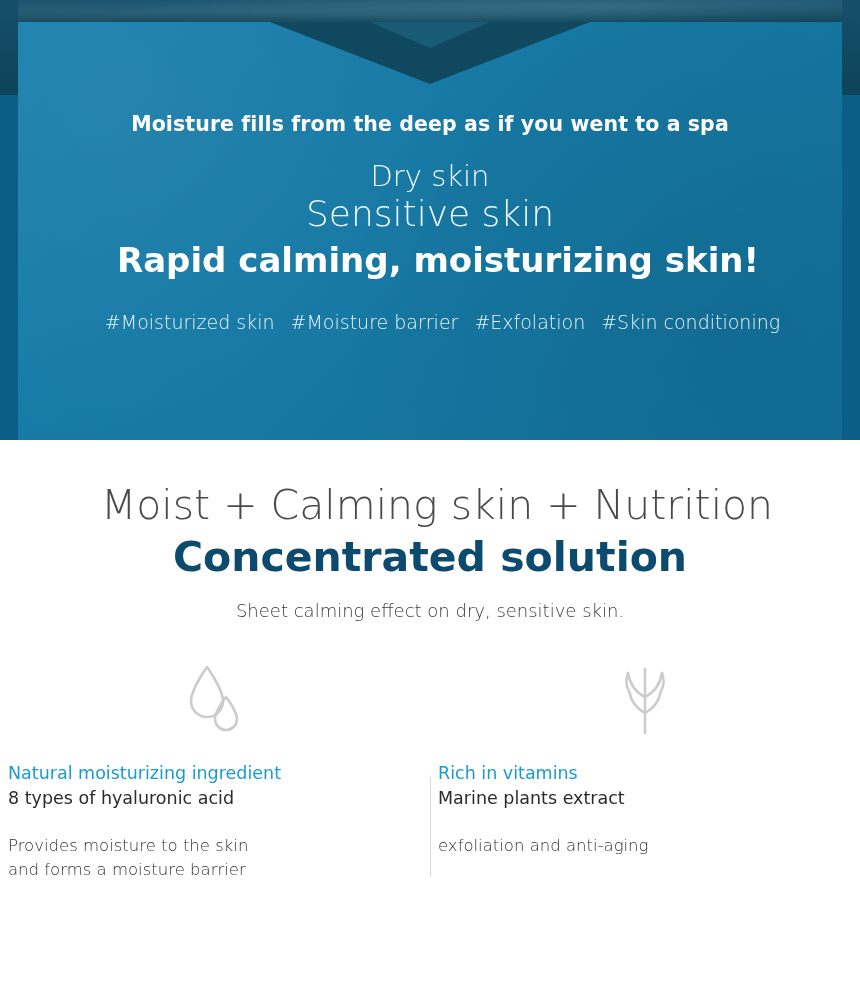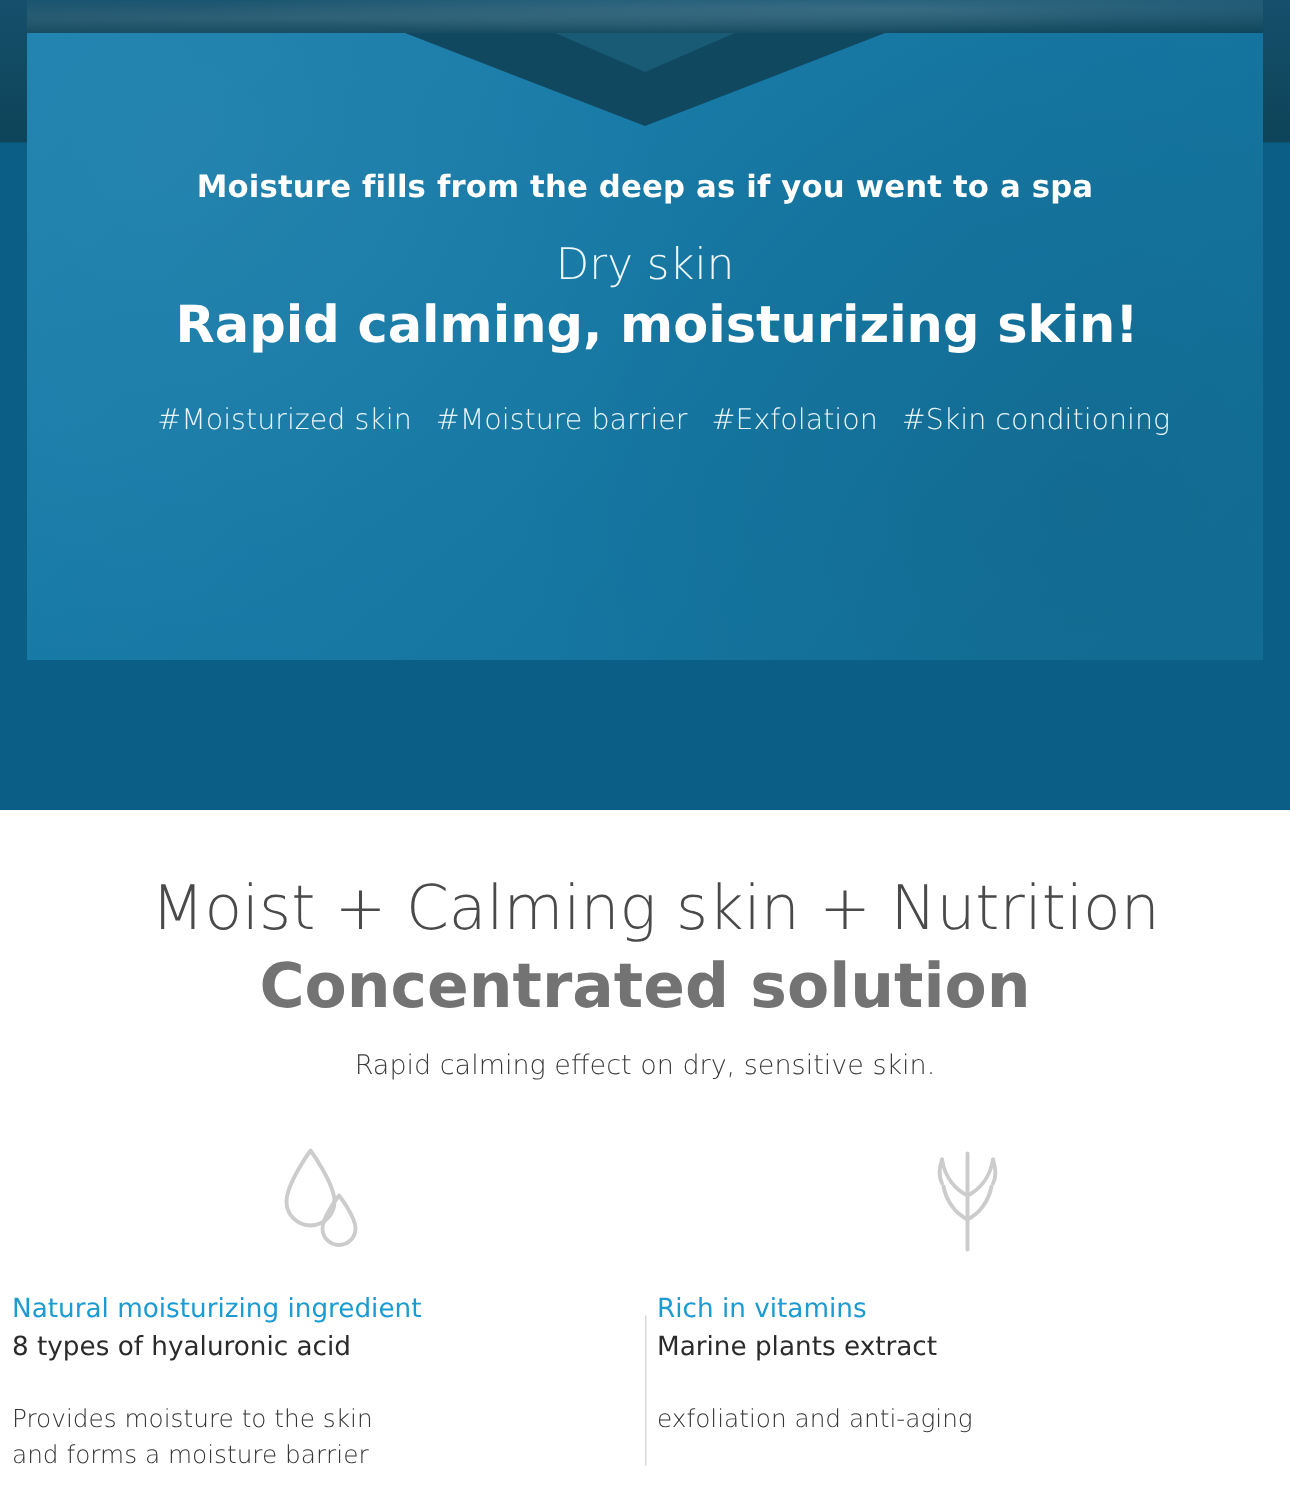--- a/index.html
+++ b/index.html
@@ -17,21 +17,21 @@
     position: relative;
     width: 860px;
     height: 1000px;
     background: #ffffff;
   }
 
   
   .hero {
     position: relative;
     width: 860px;
-    height: 540px;
+    height: 440px;
     background: #0b5f86;
     overflow: hidden;
   }
   .hero-photo {
     position: absolute;
     top: 0; left: 0;
     width: 860px;
     height: 30px;
     background:
       radial-gradient(ellipse at 20% 40%, rgba(255,255,255,0.12), rgba(0,0,0,0) 60%),
@@ -147,21 +147,21 @@
   .mid-title-1 {
     font-size: 41px;
     font-weight: 300;
     color: #4a4a4a;
     line-height: 1.14;
     margin-left: 14px;
   }
   .mid-title-2 {
     font-size: 41px;
     font-weight: bold;
-    color: #737373;
+    color: #0c4a6e;
     line-height: 1.2;
     margin-top: 4px;
   }
   .mid-sub {
     margin-top: 18px;
     font-size: 18px;
     font-weight: 300;
     color: #3b3b3b;
   }
 
@@ -222,32 +222,33 @@
     <div class="hero-photo"></div>
     <div class="hero-photo-sides"></div>
 
     <div class="hero-panel">
       <div class="hero-notch"></div>
       <div class="hero-notch-inner"></div>
 
       <div class="hero-content">
         <div class="hero-kicker">Moisture fills from the deep as if you went to a spa</div>
         <div class="hero-line1">Dry skin</div>
+        <div class="hero-line2">Sensitive skin</div>
         <div class="hero-line3">Rapid calming, moisturizing skin!</div>
         <div class="hero-tags">
           <span>#Moisturized skin</span><span class="tag-gap"></span><span>#Moisture barrier</span><span class="tag-gap"></span><span>#Exfolation</span><span class="tag-gap"></span><span>#Skin conditioning</span>
         </div>
       </div>
     </div>
   </div>
 
   <div class="mid">
     <div class="mid-title-1">Moist + Calming skin + Nutrition</div>
     <div class="mid-title-2">Concentrated solution</div>
-    <div class="mid-sub">Rapid calming effect on dry, sensitive skin.</div>
+    <div class="mid-sub">Sheet calming effect on dry, sensitive skin.</div>
   </div>
 
   <div class="features">
 
     <div class="feature">
       <div class="feature-icon">
         <svg width="92" height="92" viewBox="0 0 92 92" aria-hidden="true">
           <path d="M38 14 C38 14 22 36 22 48 a16 16 0 0 0 32 0 C54 36 38 14 38 14 Z" fill="none" stroke="#cccccc" stroke-width="2.6" stroke-linejoin="round"></path>
           <path d="M57 44 C57 44 46 58 46 66 a11 11 0 0 0 22 0 C68 58 57 44 57 44 Z" fill="none" stroke="#cccccc" stroke-width="2.6" stroke-linejoin="round"></path>
         </svg>

